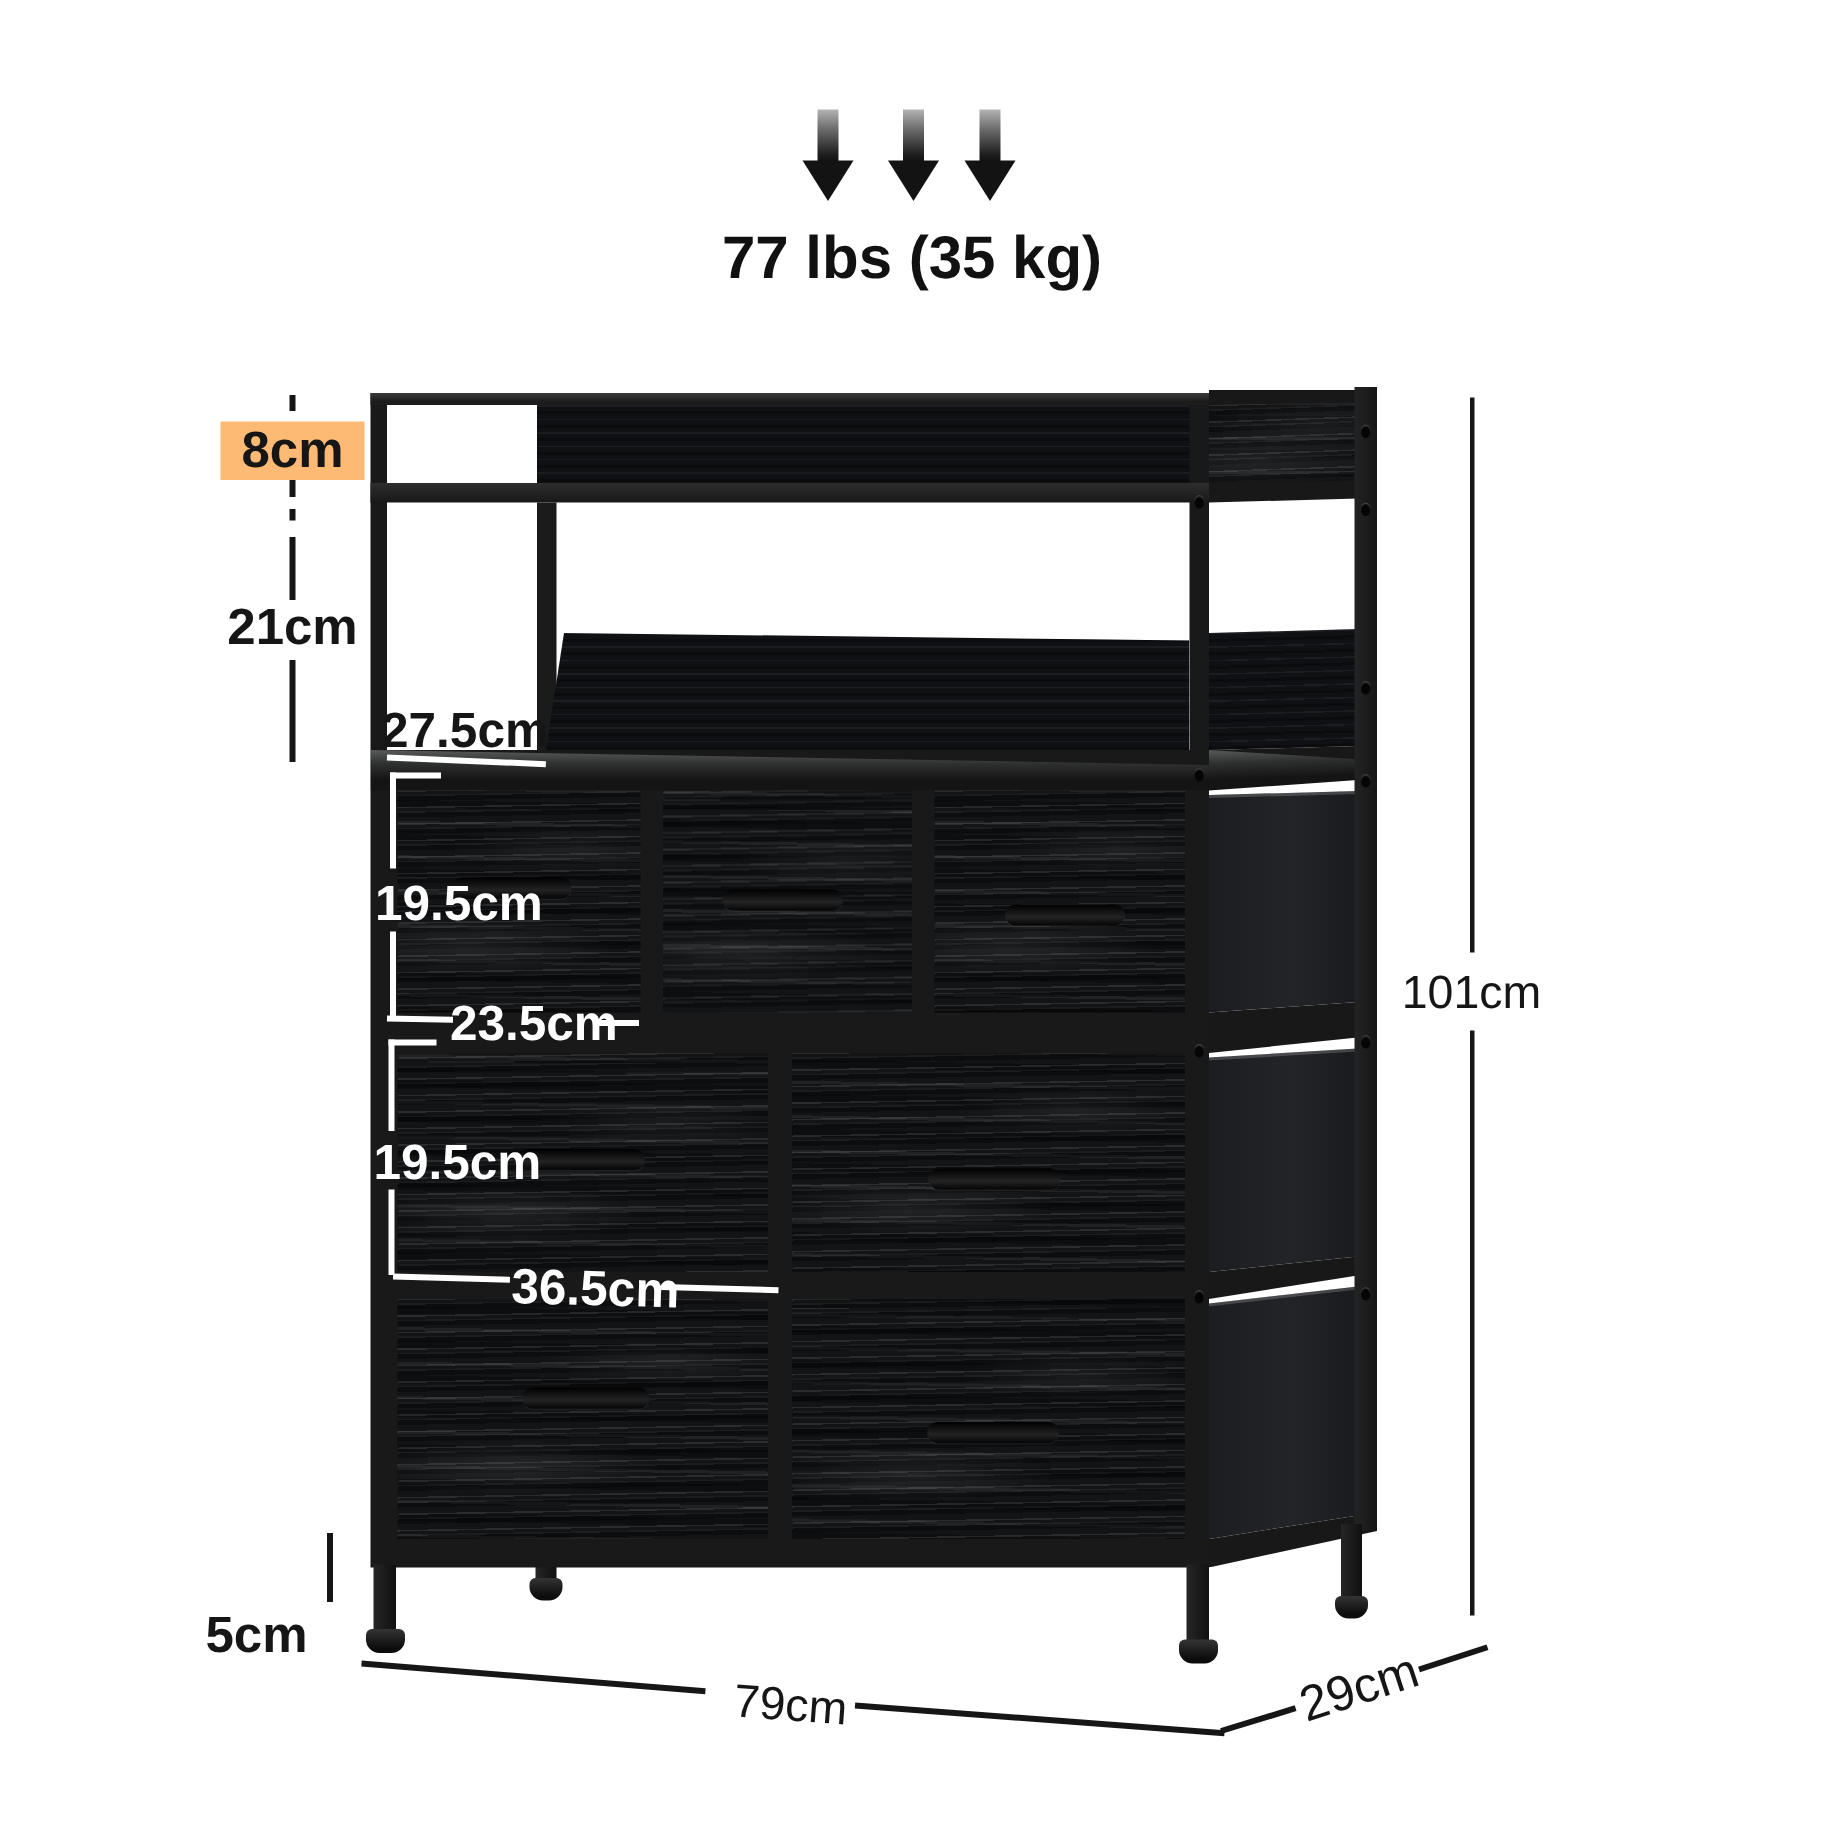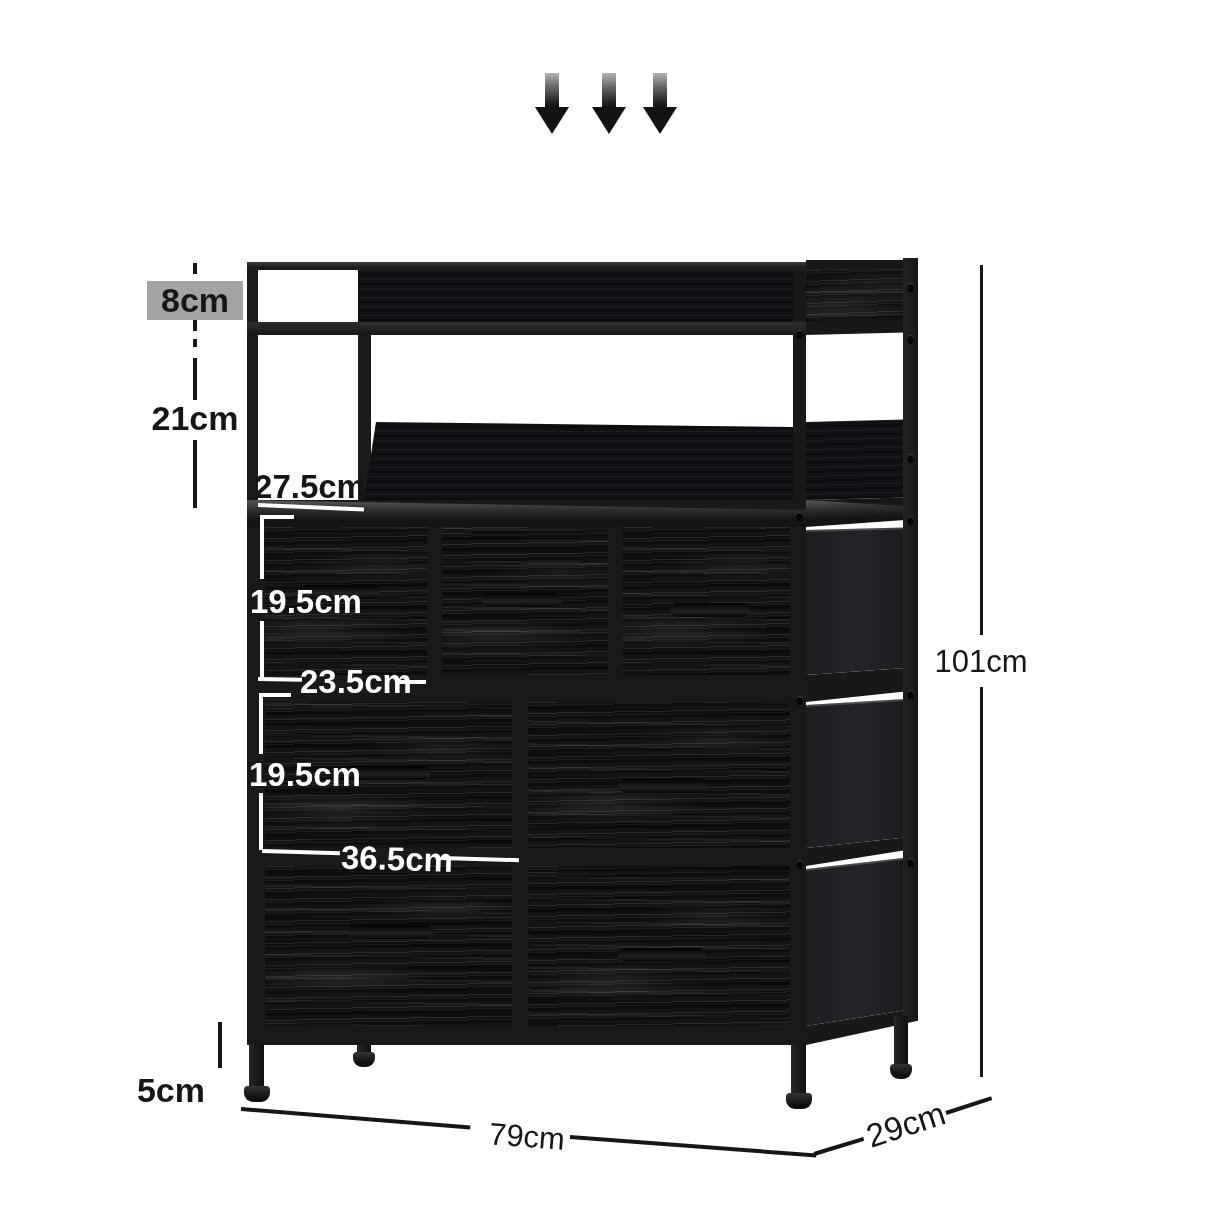--- a/index.html
+++ b/index.html
@@ -50,40 +50,41 @@
 
   
   .dimtext{position:absolute;font-weight:600;font-size:34px;color:#161616;text-align:center;}
   .dimtext.white{color:#fff;font-size:33px;}
   .dimtext.thin{font-weight:400;font-size:31px;}
   .lineV{position:absolute;width:4px;background:#161616;}
   .lineH{position:absolute;height:4px;background:#161616;transform-origin:left center;}
   .lineV.w,.lineH.w{background:#fff;}
   .dashV{position:absolute;width:4px;
      background:repeating-linear-gradient(180deg,#161616 0 11px,transparent 11px 19px);}
-  .maskbg{background:#a3a3a3;}
+  .maskbg{background:#fdba74;}
   .z4{z-index:4;} .z5{z-index:5;}
 </style>
 </head>
 <body>
 
 <div id="stage">
 
   <div class="arrow abs" style="left:535px;top:73px;">
     <div class="shaft"></div>
     <div class="head"></div>
   </div>
   <div class="arrow abs" style="left:592px;top:73px;">
     <div class="shaft"></div>
     <div class="head"></div>
   </div>
   <div class="arrow abs" style="left:643px;top:73px;">
     <div class="shaft"></div>
     <div class="head"></div>
   </div>
+  <div class="cap-label">77 lbs (35 kg)</div>
 
   <div class="side">
     <div class="abs woodD" style="left:0;top:10px;width:99px;height:52px;transform:skewY(-1deg);transform-origin:left top;"></div>
     <div class="abs" style="left:0;top:75px;width:99px;height:165px;background:#fff;transform:skewY(-1.5deg);transform-origin:left top;"></div>
     <div class="abs woodP" style="left:0;top:162px;width:99px;height:78px;transform:skewY(-1.5deg);transform-origin:left top;"></div>
     <div class="abs shelfband" style="left:0;top:240px;width:99px;height:27px;transform:skewY(-2.2deg);transform-origin:left top;"></div>
     <div class="srow" style="top:267px;height:148px;transform:skewY(-4deg);">
       <div class="fabric"></div>
     </div>
     <div class="srow" style="top:442px;height:146px;transform:skewY(-6deg);">

